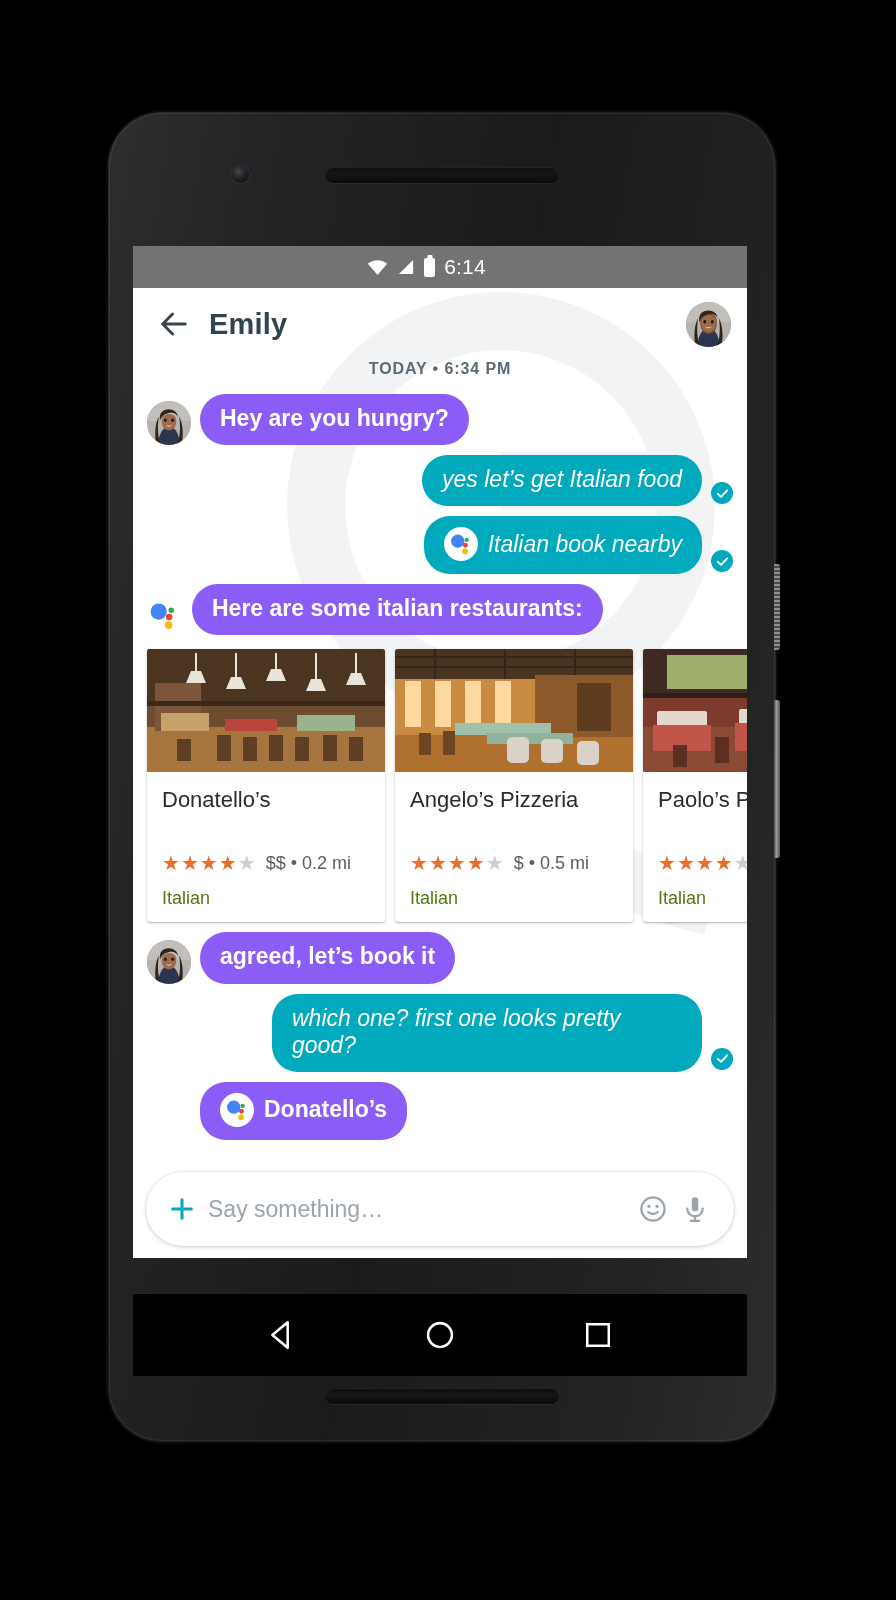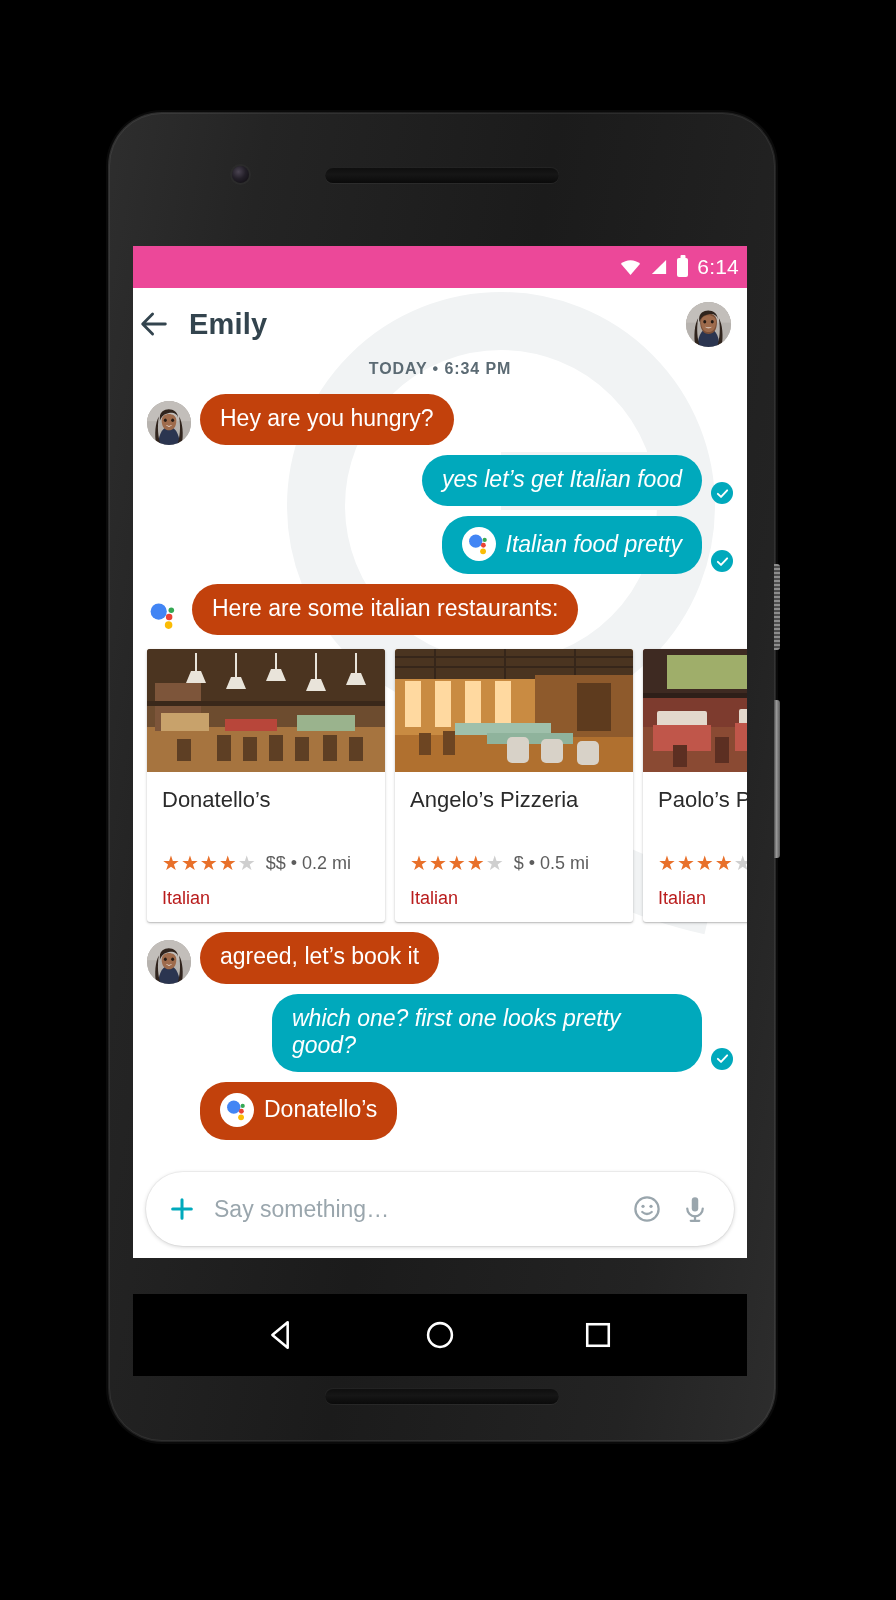--- a/index.html
+++ b/index.html
@@ -67,23 +67,23 @@
   .screen {
     position: absolute;
     left: 25px; top: 134px;
     width: 614px; height: 1012px;
     background: #fff;
     overflow: hidden;
   }
 
   
   .statusbar {
-    height: 42px; background: #ec4899;
-    display: flex; align-items: center; justify-content: flex-end;
-    padding-right: 8px; gap: 9px;
+    height: 42px; background: #737373;
+    display: flex; align-items: center; justify-content: center;
+    padding-right: 27px; gap: 9px;
   }
   .sb-icons { display: flex; align-items: center; gap: 9px; }
   .ic-wifi { width: 21px; height: 16px; }
   .ic-signal { width: 18px; height: 16px; }
   .ic-batt { width: 11px; height: 19px; position: relative;
     background: #fff; border-radius: 2px; }
   .ic-batt::before { content:""; position: absolute; left: 50%; top: -3px;
     transform: translateX(-50%); width: 5px; height: 3px; background:#fff;
     border-radius: 1px 1px 0 0; }
   .sb-time { color: #fff; font-size: 21px; letter-spacing: .2px; }
@@ -95,21 +95,21 @@
   }
   .watermark {
     position: absolute; left: 118px; top: -32px;
     width: 480px; height: 680px;
     pointer-events: none; opacity: 1;
   }
 
   .appbar {
     position: relative; z-index: 2;
     height: 72px; display: flex; align-items: center;
-    padding: 0 16px 0 4px;
+    padding: 0 16px 0 24px;
   }
   .back-arrow { width: 34px; height: 34px; flex: none; cursor: pointer; }
   .title {
     margin-left: 18px; font-size: 29px; font-weight: bold;
     color: #33444e; letter-spacing: .2px;
   }
   .appbar-spacer { flex: 1; }
   .avatar {
     width: 45px; height: 45px; border-radius: 50%;
     flex: none; overflow: hidden; background: #b9b3ad;
@@ -131,21 +131,21 @@
     flex: none; margin-right: 9px; background: #b9b3ad;
   }
   .row .sm-avatar svg { display: block; width: 100%; height: 100%; }
   .row .spacer-avatar { width: 53px; flex: none; }
 
   .bubble {
     border-radius: 26px; padding: 11px 20px 13px;
     font-size: 23px; color: #fff; line-height: 1.18;
     max-width: 430px; display: flex; align-items: center; gap: 10px;
   }
-  .bubble.in  { background: #c2410c; }
+  .bubble.in  { background: #8b5cf6; font-weight: bold; }
   .bubble.out { background: #00a9bc; }
 
   .tick {
     width: 22px; height: 22px; border-radius: 50%;
     background: #00a9bc; flex: none; margin-left: 9px; margin-bottom: 2px;
     display: flex; align-items: center; justify-content: center;
   }
   .tick svg { width: 13px; height: 13px; }
 
   
@@ -170,31 +170,31 @@
   }
   .card-img { height: 123px; width: 100%; display: block; }
   .card-body { padding: 15px 15px 13px; }
   .card-title { font-size: 22px; color: #2b2b2b; white-space: nowrap; }
   .card-meta {
     display: flex; align-items: center; gap: 9px;
     margin-top: 38px; font-size: 18px; color: #5d5d5d; white-space: nowrap;
   }
   .stars { letter-spacing: 1px; font-size: 20px; color: #e8702a; }
   .stars .dim { color: #cfcfcf; }
-  .card-cat { margin-top: 13px; font-size: 18px; color: #b91c1c; }
+  .card-cat { margin-top: 13px; font-size: 18px; color: #4d7c0f; }
 
   
   .composer-wrap {
     position: absolute; left: 0; right: 0; bottom: 12px; z-index: 3;
     padding: 0 13px;
   }
   .composer {
     height: 74px; background: #fff; border-radius: 37px;
     box-shadow: 0 1px 4px rgba(0,0,0,0.18), 0 0 0 1px rgba(0,0,0,0.04);
-    display: flex; align-items: center; padding: 0 24px 0 22px; gap: 18px;
+    display: flex; align-items: center; padding: 0 24px 0 22px; gap: 12px;
   }
   .plus { width: 28px; height: 28px; flex: none; cursor: pointer; }
   .composer-input {
     flex: 1; border: none; outline: none; background: transparent;
     font-family: "Liberation Sans", sans-serif;
     font-size: 23px; color: #8d9aa2;
   }
   .composer-input::placeholder { color: #9aa6ad; }
   .c-icon { width: 30px; height: 30px; flex: none; cursor: pointer; }
 
@@ -308,21 +308,21 @@
           <div class="row out">
             <div class="bubble out">
               <span class="assistant-badge">
                 <svg viewBox="0 0 32 32">
                   <circle cx="12" cy="12.5" r="8.2" fill="#4285f4"></circle>
                   <circle cx="23" cy="11" r="2.6" fill="#34a853"></circle>
                   <circle cx="21.4" cy="17.6" r="3" fill="#ea4335"></circle>
                   <circle cx="21" cy="25" r="3.6" fill="#fbbc05"></circle>
                 </svg>
               </span>
-              <span>Italian food pretty</span>
+              <span>Italian book nearby</span>
             </div>
             <div class="tick">
               <svg viewBox="0 0 14 14">
                   <path d="M2 7.4 L5.4 10.6 L12 3.6" fill="none" stroke="#fff" stroke-width="2.1" stroke-linecap="round" stroke-linejoin="round"></path>
                 </svg>
             </div>
           </div>
 
           <div class="row">
             <span class="assistant-logo">

